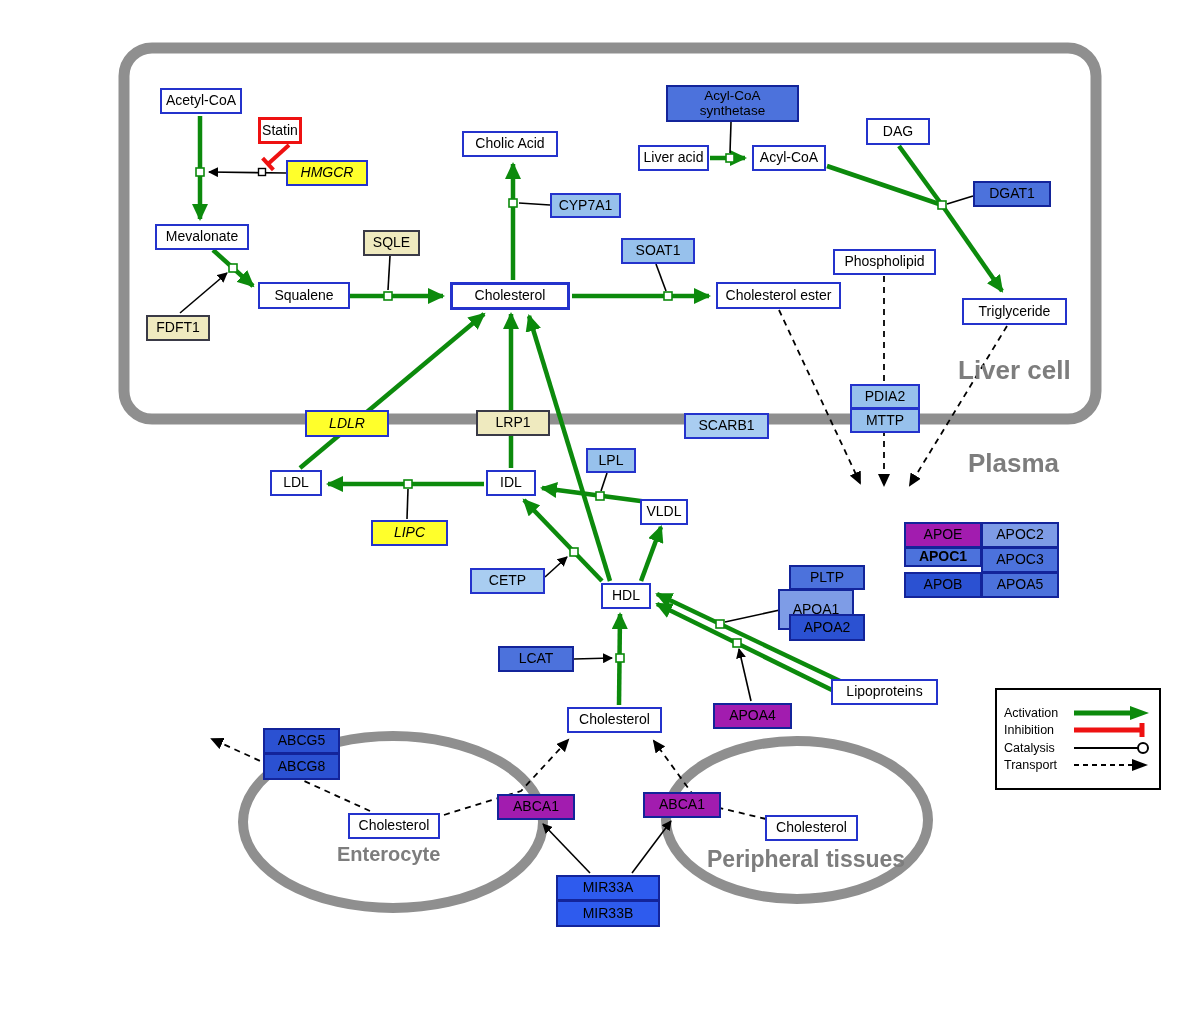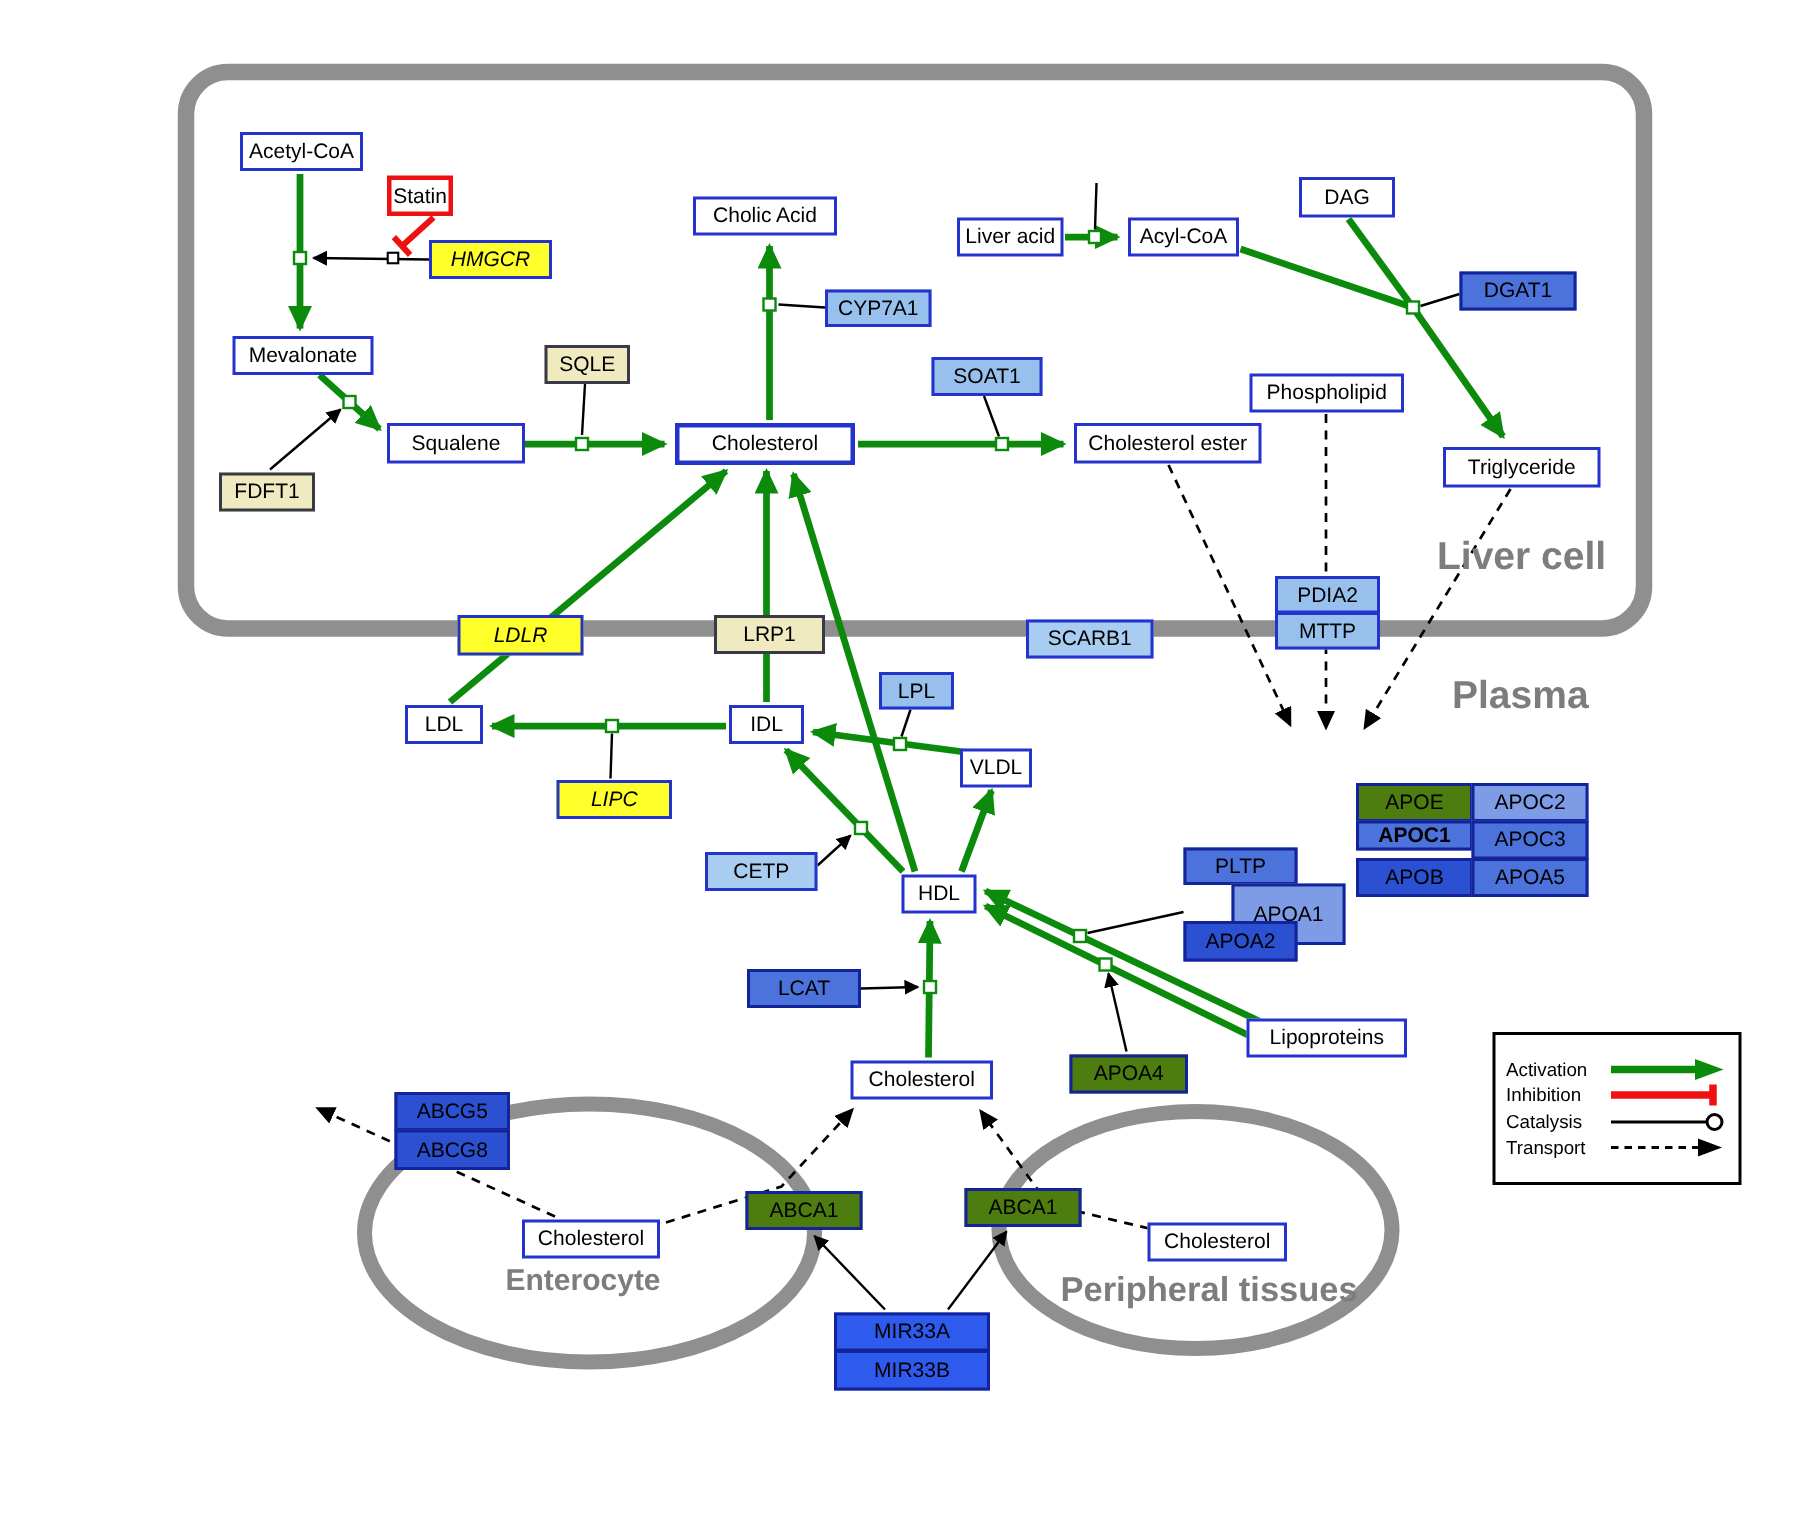--- a/index.html
+++ b/index.html
@@ -6,21 +6,21 @@
   #canvas{position:relative;width:1200px;height:1013px;background:#fff;overflow:hidden;}
   #edges{position:absolute;left:0;top:0;}
   .box{position:absolute;box-sizing:border-box;display:flex;align-items:center;justify-content:center;
        text-align:center;border:2px solid #2433cc;background:#fff;color:#000;font-size:14px;
        line-height:1.08;padding:0 2px;}
   .b-yellow{background:#ffff2b;font-style:italic;}
   .b-cream{background:#efeabf;border-color:#3a3a46;}
   .b-lblue{background:#a9cdf1;}
   .b-lblue2{background:#97c1ec;}
   .b-mblue{background:#4c72dc;border-color:#13249a;}
-  .b-mblue2{background:#4d7c0f;border-color:#13249a;}
+  .b-mblue2{background:#a21caf;border-color:#13249a;}
   .b-dblue{background:#2b51d2;border-color:#13249a;}
   .b-bblue{background:#2e5bee;border-color:#13249a;}
   .b-ablue{background:#7e9ce6;border-color:#13249a;}
   .b-red{border-color:#ee1111;border-width:3px;}
   .b-thick{border-width:3px;}
   .region-label{position:absolute;font-weight:bold;color:#7d7d7d;font-size:26px;}
   .legend{position:absolute;left:995px;top:688px;width:166px;height:102px;border:2px solid #000;
           background:#fff;box-sizing:border-box;padding:14px 7px;display:flex;flex-direction:column;
           justify-content:space-between;}
   .legend-row{display:flex;align-items:center;justify-content:space-between;height:21px;}
@@ -136,20 +136,21 @@
   <div class="box b-yellow" style="left:286px;top:160px;width:82px;height:26px;">HMGCR</div>
   <div class="box" style="left:155px;top:224px;width:94px;height:26px;">Mevalonate</div>
   <div class="box b-cream" style="left:363px;top:230px;width:57px;height:26px;">SQLE</div>
   <div class="box b-cream" style="left:146px;top:315px;width:64px;height:26px;">FDFT1</div>
   <div class="box" style="left:258px;top:282px;width:92px;height:27px;">Squalene</div>
   <div class="box b-thick" style="left:450px;top:282px;width:120px;height:28px;">Cholesterol</div>
   <div class="box" style="left:462px;top:131px;width:96px;height:26px;">Cholic Acid</div>
   <div class="box b-lblue2" style="left:550px;top:193px;width:71px;height:25px;">CYP7A1</div>
   <div class="box b-lblue2" style="left:621px;top:238px;width:74px;height:26px;">SOAT1</div>
   <div class="box" style="left:716px;top:282px;width:125px;height:27px;">Cholesterol ester</div>
+  <div class="box b-mblue" style="left:666px;top:85px;width:133px;height:37px;font-size:13.5px;padding:0 8px;">Acyl-CoA synthetase</div>
   <div class="box" style="left:638px;top:145px;width:71px;height:26px;">Liver acid</div>
   <div class="box" style="left:752px;top:145px;width:74px;height:26px;">Acyl-CoA</div>
   <div class="box" style="left:866px;top:118px;width:64px;height:27px;">DAG</div>
   <div class="box b-mblue" style="left:973px;top:181px;width:78px;height:26px;">DGAT1</div>
   <div class="box" style="left:833px;top:249px;width:103px;height:26px;">Phospholipid</div>
   <div class="box" style="left:962px;top:298px;width:105px;height:27px;">Triglyceride</div>
 
   <div class="box b-yellow" style="left:305px;top:410px;width:84px;height:27px;">LDLR</div>
   <div class="box b-cream" style="left:476px;top:410px;width:74px;height:26px;">LRP1</div>
   <div class="box b-lblue" style="left:684px;top:413px;width:85px;height:26px;">SCARB1</div>
@@ -157,21 +158,21 @@
   <div class="box b-lblue2" style="left:850px;top:408px;width:70px;height:25px;">MTTP</div>
 
   <div class="box" style="left:270px;top:470px;width:52px;height:26px;">LDL</div>
   <div class="box" style="left:486px;top:470px;width:50px;height:26px;">IDL</div>
   <div class="box b-lblue2" style="left:586px;top:448px;width:50px;height:25px;">LPL</div>
   <div class="box" style="left:640px;top:499px;width:48px;height:26px;">VLDL</div>
   <div class="box b-yellow" style="left:371px;top:520px;width:77px;height:26px;">LIPC</div>
   <div class="box b-lblue" style="left:470px;top:568px;width:75px;height:26px;">CETP</div>
   <div class="box" style="left:601px;top:583px;width:50px;height:26px;">HDL</div>
   <div class="box b-mblue" style="left:789px;top:565px;width:76px;height:25px;">PLTP</div>
-  <div class="box b-ablue" style="left:821px;top:589px;width:76px;height:41px;">APOA1</div>
+  <div class="box b-ablue" style="left:778px;top:589px;width:76px;height:41px;">APOA1</div>
   <div class="box b-dblue" style="left:789px;top:614px;width:76px;height:27px;">APOA2</div>
   <div class="box b-mblue2" style="left:904px;top:522px;width:78px;height:26px;">APOE</div>
   <div class="box b-ablue" style="left:981px;top:522px;width:78px;height:26px;">APOC2</div>
   <div class="box b-mblue" style="left:904px;top:547px;width:78px;height:20px;font-weight:bold;">APOC1</div>
   <div class="box b-mblue" style="left:981px;top:547px;width:78px;height:26px;">APOC3</div>
   <div class="box b-dblue" style="left:904px;top:572px;width:78px;height:26px;">APOB</div>
   <div class="box b-mblue" style="left:981px;top:572px;width:78px;height:26px;">APOA5</div>
   <div class="box b-mblue" style="left:498px;top:646px;width:76px;height:26px;">LCAT</div>
   <div class="box" style="left:567px;top:707px;width:95px;height:26px;">Cholesterol</div>
   <div class="box b-mblue2" style="left:713px;top:703px;width:79px;height:26px;">APOA4</div>

